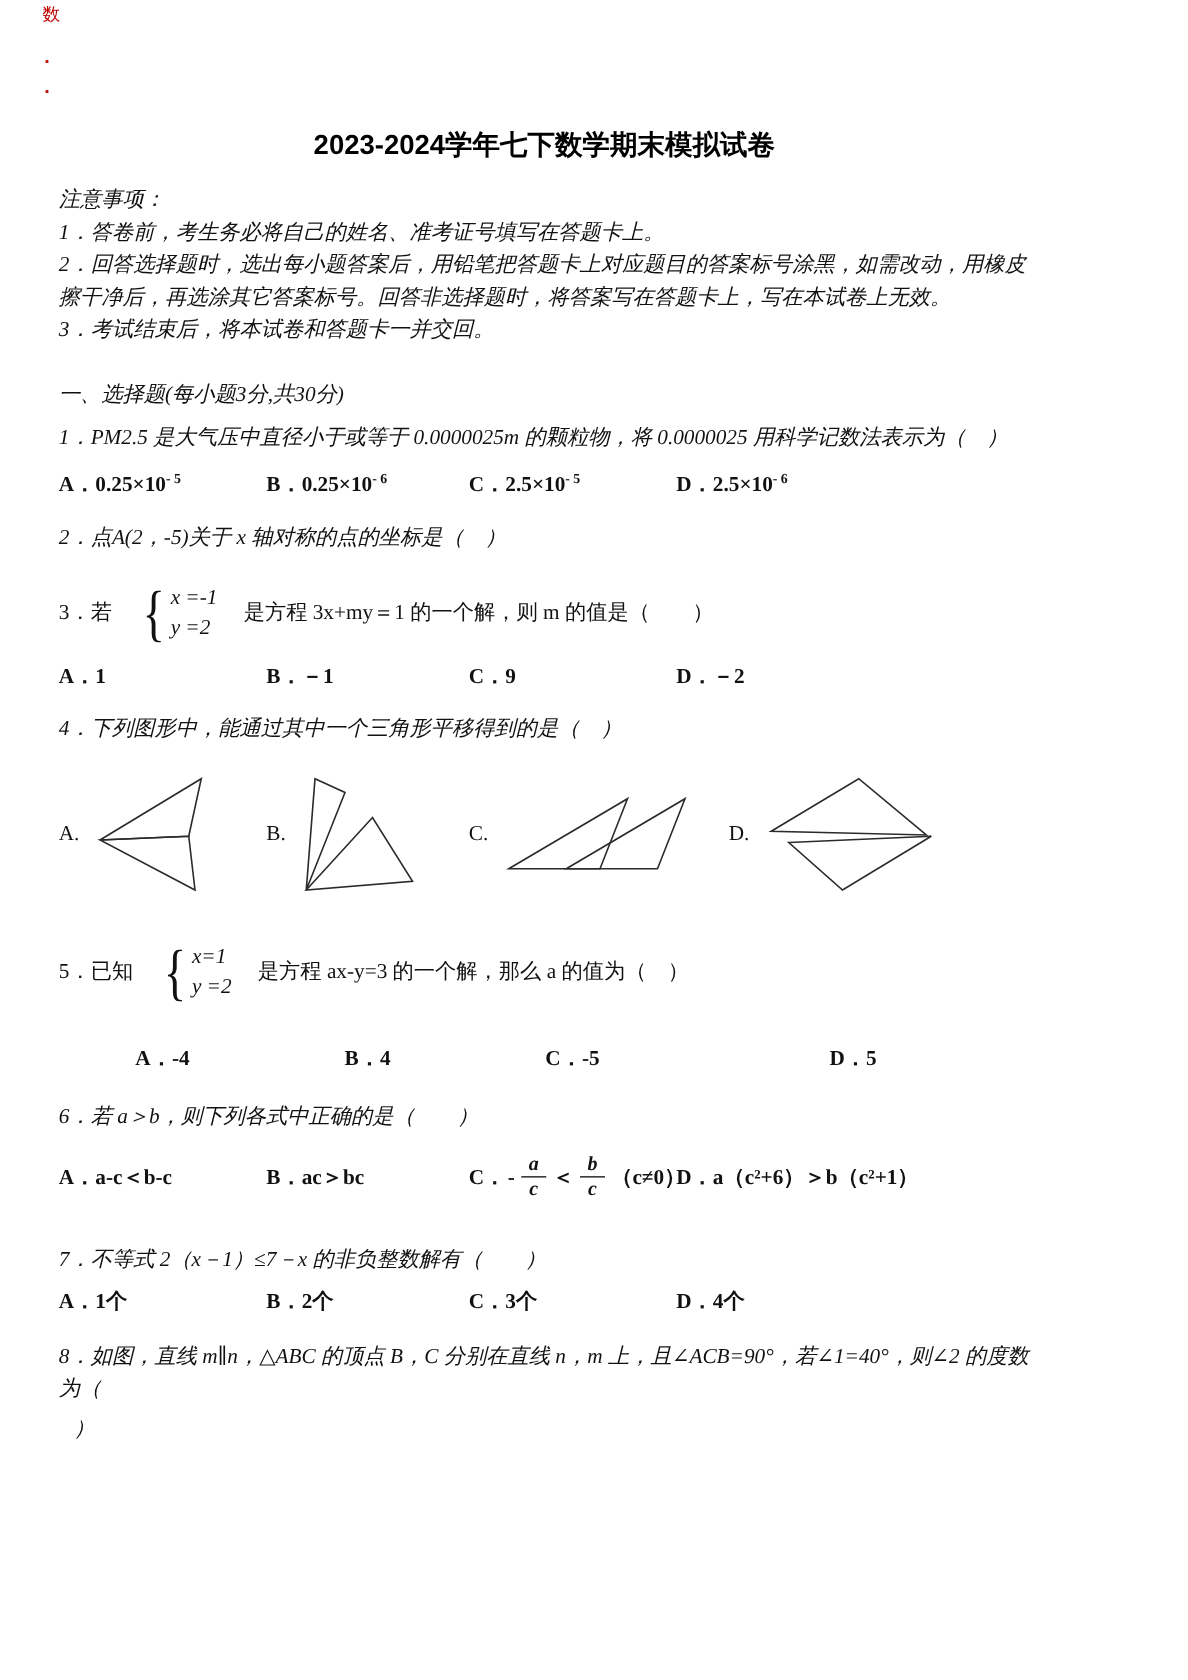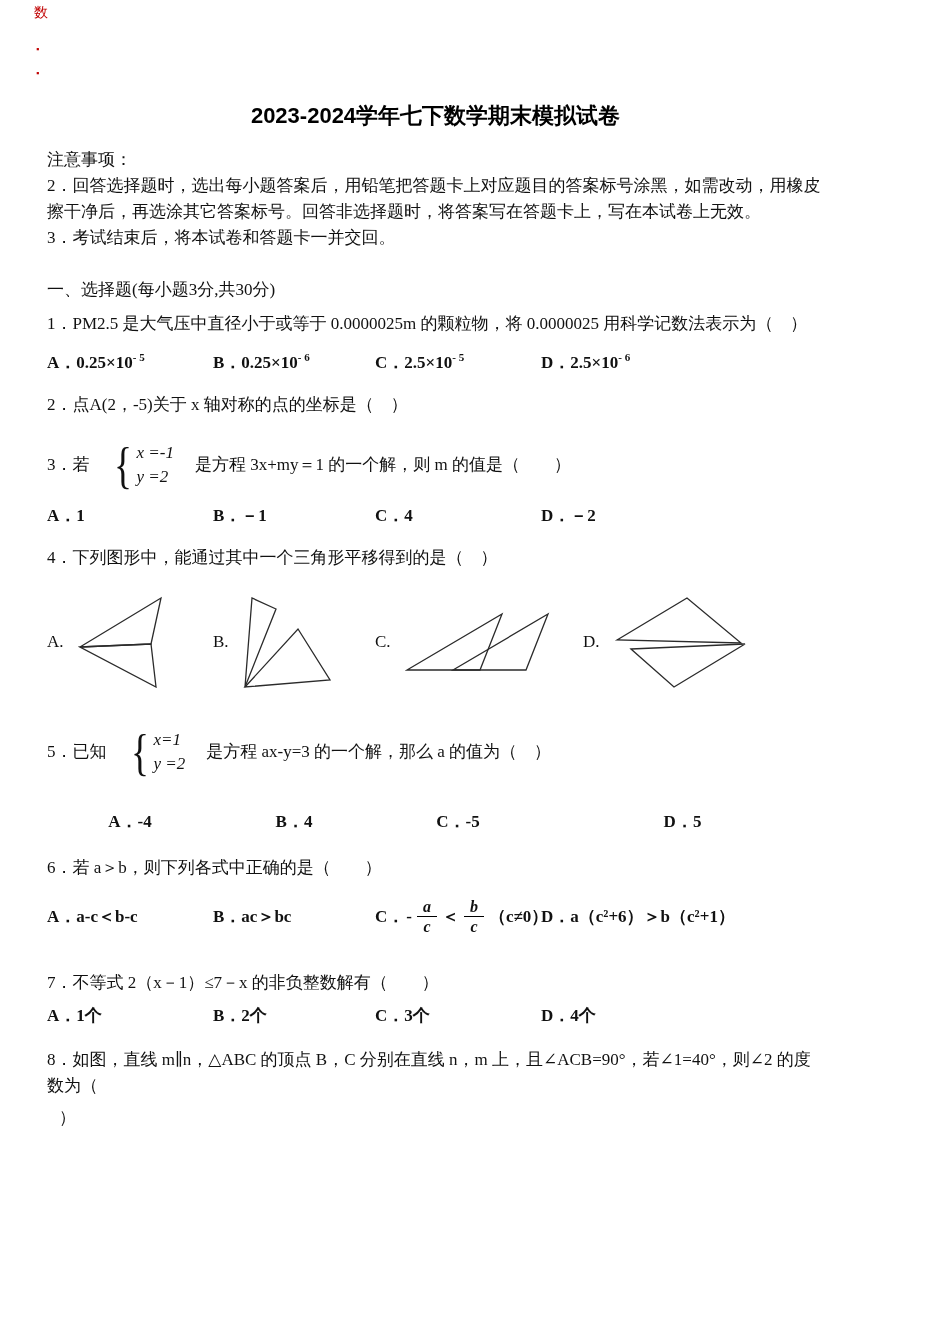--- a/index.html
+++ b/index.html
@@ -14,21 +14,21 @@
   
   .artifact{position:absolute;color:#c00000;background:transparent;line-height:1;}
   .a1{left:34px;top:6px;font-size:14px;}
   .a2{left:36px;top:45px;font-size:9px;}
   .a3{left:36px;top:69px;font-size:9px;}
 
   .title{
     margin:102px 0 0;text-align:center;font-weight:bold;font-size:22px;line-height:27px;
     font-family:"Liberation Sans","DejaVu Sans",sans-serif;color:#000;
   }
-  p{margin:0;line-height:26px;}
+  p{margin:0;line-height:26px;font-style:italic;}
   .notice-head{margin-top:18px;}
   .section-head{margin-top:26px;}
   .q{margin-top:16px;}
   .q-first{margin-top:8px;}
 
   .opts{
     display:grid;grid-template-columns:166px 162px 166px 1fr;
     align-items:center;margin-top:7px;line-height:26px;font-weight:600;
   }
   .opt sup{font-size:0.65em;}
@@ -74,20 +74,21 @@
 <span class="artifact a1">数</span>
 <span class="artifact a2">▪</span>
 <span class="artifact a3">▪</span>
 
 <div class="page">
 
   <h1 class="title">2023-2024学年七下数学期末模拟试卷</h1>
 
   <div>
     <p class="notice-head">注意事项：</p>
+    <p>1．答卷前，考生务必将自己的姓名、准考证号填写在答题卡上。</p>
     <p>2．回答选择题时，选出每小题答案后，用铅笔把答题卡上对应题目的答案标号涂黑，如需改动，用橡皮擦干净后，再选涂其它答案标号。回答非选择题时，将答案写在答题卡上，写在本试卷上无效。</p>
     <p>3．考试结束后，将本试卷和答题卡一并交回。</p>
   </div>
 
   <p class="section-head">一、选择题(每小题3分,共30分)</p>
 
   <p class="q q-first">1．PM2.5 是大气压中直径小于或等于 0.0000025m 的颗粒物，将 0.0000025 用科学记数法表示为（　）</p>
   <div class="opts">
     <span class="opt"><span>A．0.25×10</span><sup>- 5</sup></span>
     <span class="opt"><span>B．0.25×10</span><sup>- 6</sup></span>
@@ -104,21 +105,21 @@
       <span class="eqcol">
         <span>x =-1</span>
         <span>y =2</span>
       </span>
     </span>
     <span>是方程 3x+my＝1 的一个解，则 m 的值是（　　）</span>
   </div>
   <div class="opts">
     <span class="opt">A．1</span>
     <span class="opt">B．－1</span>
-    <span class="opt">C．4</span>
+    <span class="opt">C．9</span>
     <span class="opt">D．－2</span>
   </div>
 
   <p class="q">4．下列图形中，能通过其中一个三角形平移得到的是（　）</p>
   <div class="figrow">
     <div class="figcell cellA">
       <span class="figlabel">A.</span>
       <svg class="fig" width="100" height="92" viewBox="0 0 100 92">
         <polygon points="2,51 83,2 73,48"></polygon>
         <polygon points="2,51 73,48 78,91"></polygon>

